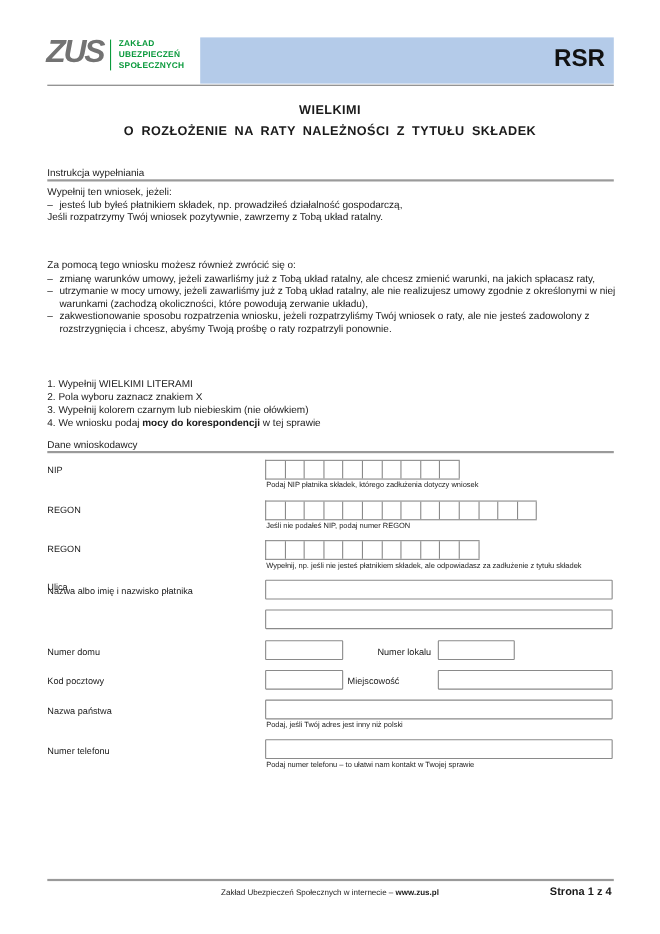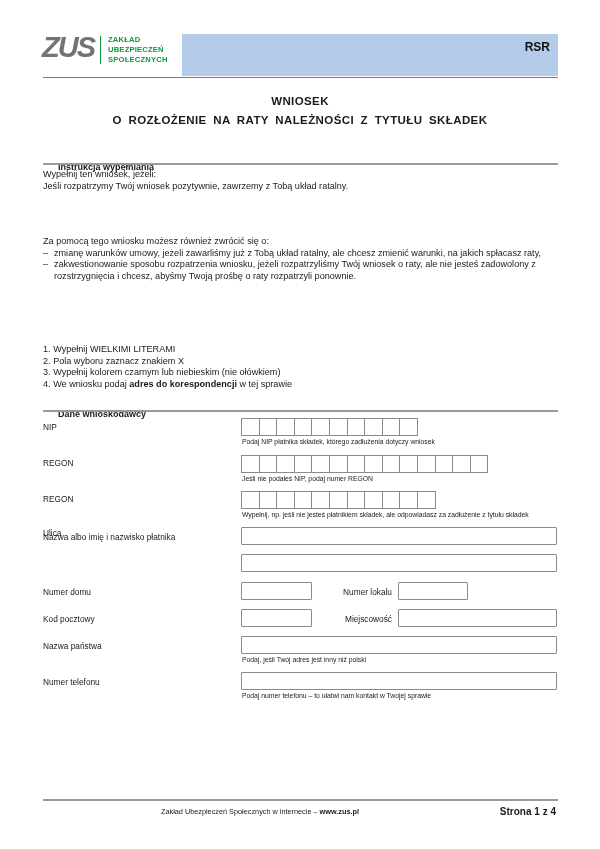--- a/index.html
+++ b/index.html
@@ -9,86 +9,88 @@
 
   
   .logo { left: 42px; top: 34px; width: 140px; height: 32px; }
   .logo-zus { position: absolute; left: 0; top: -3px; font-family: "Liberation Sans", sans-serif;
               font-weight: bold; font-size: 29px; color: #737373; letter-spacing: -2px; font-style: italic; }
   .logo-sep { position: absolute; left: 58px; top: 2px; width: 1px; height: 28px; background: #0a9a3c; }
   .logo-text { position: absolute; left: 66px; top: 1px; font-size: 7.6px; line-height: 10px;
                color: #0a9a3c; font-weight: bold; letter-spacing: 0.2px; }
   .header-bar { left: 182px; top: 34px; width: 376px; height: 42px; background: #b4cbe9; }
   .header-line { left: 43px; top: 77px; width: 515px; height: 1px; background: #7a7a7a; }
-  .rsr { right: 50px; top: 40px; font-weight: bold; font-size: 12px; color: #111; }
+  .rsr { right: 50px; top: 40px; font-weight: bold; font-size: 22px; color: #111; }
 
   
   .title1 { left: 0; width: 600px; top: 95px; text-align: center; font-weight: bold; font-size: 11.5px; letter-spacing: 0.4px; }
   .title2 { left: 0; width: 600px; top: 114px; text-align: center; font-weight: bold; font-size: 11.5px; word-spacing: 3px; letter-spacing: 0.4px; }
 
-  .section-title { left: 58px; font-weight: bold; font-size: 9px; margin-top: 10px; }
+  .section-title { left: 43px; font-weight: normal; font-size: 9px; }
   .section-rule { left: 43px; width: 515px; height: 2px; background: #9a9a9a; }
 
   .txt { font-size: 9.1px; line-height: 11.5px; }
   .para { left: 43px; width: 520px; }
   .bullet { position: relative; padding-left: 11px; }
   .bullet::before { content: "–"; position: absolute; left: 0; top: 0; }
 
   .ol { left: 43px; }
   .ol-item { font-size: 9.1px; line-height: 11.5px; }
 
   
   .lbl { font-size: 8.3px; width: 185px; left: 43px; }
   .boxes { display: flex; height: 18px; border: 1px solid #8a8a8a; border-right: none; box-sizing: border-box; }
   .box { width: 17.6px; height: 16px; border-right: 1px solid #8a8a8a; box-sizing: border-box; }
   .hint { font-size: 6.8px; color: #222; left: 242px; }
   .field { border: 1px solid #8a8a8a; border-radius: 1px; background: #fff; height: 18px; box-sizing: border-box; }
 
   .footer-rule { left: 43px; top: 799px; width: 515px; height: 2px; background: #9a9a9a; }
-  .footer-text { left: 0; width: 520px; top: 807px; text-align: center; font-size: 7.3px; padding-left: 0; }
+  .footer-text { left: 0; width: 600px; top: 807px; text-align: center; font-size: 7.3px; padding-left: 0; }
   .footer-page { right: 44px; top: 806px; font-weight: bold; font-size: 10px; }
 </style>
 </head>
 <body>
 
 <div class="abs logo">
   <span class="logo-zus">ZUS</span>
   <span class="logo-sep"></span>
   <div class="logo-text">
     <div>ZAKŁAD</div>
     <div>UBEZPIECZEŃ</div>
     <div>SPOŁECZNYCH</div>
   </div>
 </div>
 <div class="abs header-bar"></div>
 <div class="abs rsr">RSR</div>
 <div class="abs header-line"></div>
 
-<div class="abs title1">WNIOSEK</div>
+<div class="abs title1">WIELKIMI</div>
 <div class="abs title2">O ROZŁOŻENIE NA RATY NALEŻNOŚCI Z TYTUŁU SKŁADEK</div>
 
 <div class="abs section-title" style="top:152px;">Instrukcja wypełniania</div>
 <div class="abs section-rule" style="top:163px;"></div>
 
 <div class="abs para txt" style="top:169px;">
   <div>Wypełnij ten wniosek, jeżeli:</div>
+  <div class="bullet">jesteś lub byłeś płatnikiem składek, np. prowadziłeś działalność gospodarczą,</div>
   <div>Jeśli rozpatrzymy Twój wniosek pozytywnie, zawrzemy z Tobą układ ratalny.</div>
 </div>
 
 <div class="abs para txt" style="top:236px;">
   <div>Za pomocą tego wniosku możesz również zwrócić się o:</div>
   <div class="bullet">zmianę warunków umowy, jeżeli zawarliśmy już z Tobą układ ratalny, ale chcesz zmienić warunki, na jakich spłacasz raty,</div>
+  <div class="bullet">utrzymanie w mocy umowy, jeżeli zawarliśmy już z Tobą układ ratalny, ale nie realizujesz umowy zgodnie z określonymi w niej warunkami (zachodzą okoliczności, które powodują zerwanie układu),</div>
   <div class="bullet">zakwestionowanie sposobu rozpatrzenia wniosku, jeżeli rozpatrzyliśmy Twój wniosek o raty, ale nie jesteś zadowolony z rozstrzygnięcia i chcesz, abyśmy Twoją prośbę o raty rozpatrzyli ponownie.</div>
 </div>
 
 <div class="abs ol" style="top:324px;margin-top:20px;">
   <div class="ol-item"><span>1.</span> <span>Wypełnij WIELKIMI LITERAMI</span></div>
   <div class="ol-item"><span>2.</span> <span>Pola wyboru zaznacz znakiem X</span></div>
   <div class="ol-item"><span>3.</span> <span>Wypełnij kolorem czarnym lub niebieskim (nie ołówkiem)</span></div>
-  <div class="ol-item"><span>4.</span> <span>We wniosku podaj </span><b>adres do korespondencji</b><span> w tej sprawie</span></div>
+  <div class="ol-item"><span>4.</span> <span>We wniosku podaj </span><b>mocy do korespondencji</b><span> w tej sprawie</span></div>
 </div>
 
 <div class="abs section-title" style="top:399px;">Dane wnioskodawcy</div>
 <div class="abs section-rule" style="top:410px;"></div>
 
 <div class="abs lbl" style="top:422px;">NIP</div>
 <div class="abs boxes" style="left:241px; top:418px;">
     <div class="box"></div>
     <div class="box"></div>
     <div class="box"></div>
@@ -143,21 +145,21 @@
 <div class="abs lbl" style="top:528px;">Ulica</div>
 <div class="abs field" style="left:241px; top:554px; width:316px;"></div>
 
 <div class="abs lbl" style="top:587px;">Numer domu</div>
 <div class="abs field" style="left:241px; top:582px; width:71px;"></div>
 <div class="abs" style="left:316px; width:76px; top:587px; text-align:right; font-size:8.3px;">Numer lokalu</div>
 <div class="abs field" style="left:398px; top:582px; width:70px;"></div>
 
 <div class="abs lbl" style="top:614px;">Kod pocztowy</div>
 <div class="abs field" style="left:241px; top:609px; width:71px;"></div>
-<div class="abs" style="left:316px; width:76px; top:614px; text-align:right; font-size:8.3px;">Miejscowość</div>
+<div class="abs" style="left:316px; width:76px; top:614px; font-size:8.3px;">Miejscowość</div>
 <div class="abs field" style="left:398px; top:609px; width:159px;"></div>
 
 <div class="abs lbl" style="top:641px;">Nazwa państwa</div>
 <div class="abs field" style="left:241px; top:636px; width:316px;"></div>
 <div class="abs hint" style="top:656px;">Podaj, jeśli Twój adres jest inny niż polski</div>
 
 <div class="abs lbl" style="top:677px;">Numer telefonu</div>
 <div class="abs field" style="left:241px; top:672px; width:316px;"></div>
 <div class="abs hint" style="top:692px;">Podaj numer telefonu – to ułatwi nam kontakt w Twojej sprawie</div>
 

